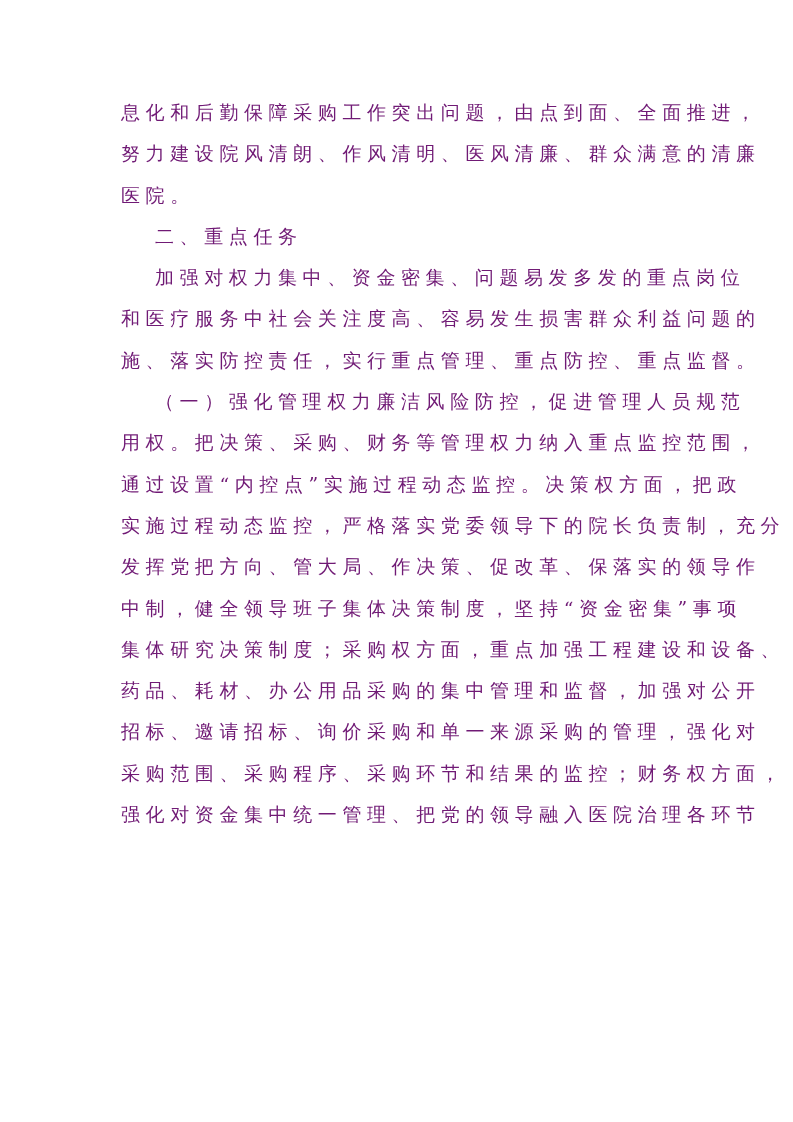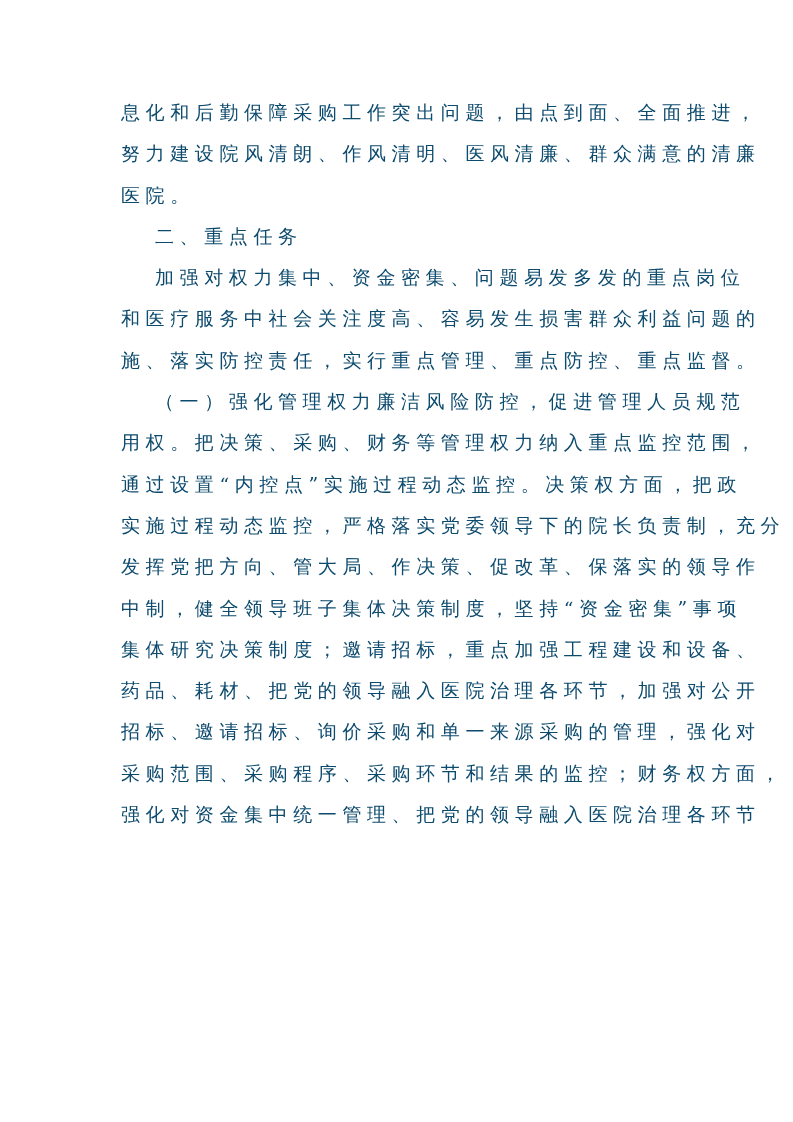--- a/index.html
+++ b/index.html
@@ -26,21 +26,21 @@
       left: 121px;
       top: 92px;
       width: 556px;
     }
     .line {
       display: block;
       height: 41.3px;
       line-height: 41.3px;
       font-family: "DejaVu Serif", "Liberation Serif", serif;
       font-size: 19px;
-      color: #0c4a6e;
+      color: #701a75;
       white-space: nowrap;
       letter-spacing: 5.6px;
     }
     .line.indent {
       padding-left: 34px;
     }
   </style>
 </head>
 <body>
 
@@ -63,21 +63,21 @@
       <span class="line">施、落实防控责任，实行重点管理、重点防控、重点监督。</span>
     </div>
 
     <div>
       <span class="line indent">（一）强化管理权力廉洁风险防控，促进管理人员规范</span>
       <span class="line">用权。把决策、采购、财务等管理权力纳入重点监控范围，</span>
       <span class="line">通过设置“内控点”实施过程动态监控。决策权方面，把政</span>
       <span class="line">实施过程动态监控，严格落实党委领导下的院长负责制，充分</span>
       <span class="line">发挥党把方向、管大局、作决策、促改革、保落实的领导作</span>
       <span class="line">中制，健全领导班子集体决策制度，坚持“资金密集”事项</span>
-      <span class="line">集体研究决策制度；邀请招标，重点加强工程建设和设备、</span>
-      <span class="line">药品、耗材、把党的领导融入医院治理各环节，加强对公开</span>
+      <span class="line">集体研究决策制度；采购权方面，重点加强工程建设和设备、</span>
+      <span class="line">药品、耗材、办公用品采购的集中管理和监督，加强对公开</span>
       <span class="line">招标、邀请招标、询价采购和单一来源采购的管理，强化对</span>
       <span class="line">采购范围、采购程序、采购环节和结果的监控；财务权方面，</span>
       <span class="line">强化对资金集中统一管理、把党的领导融入医院治理各环节</span>
     </div>
 
   </div>
 </div>
 
 </body></html>

